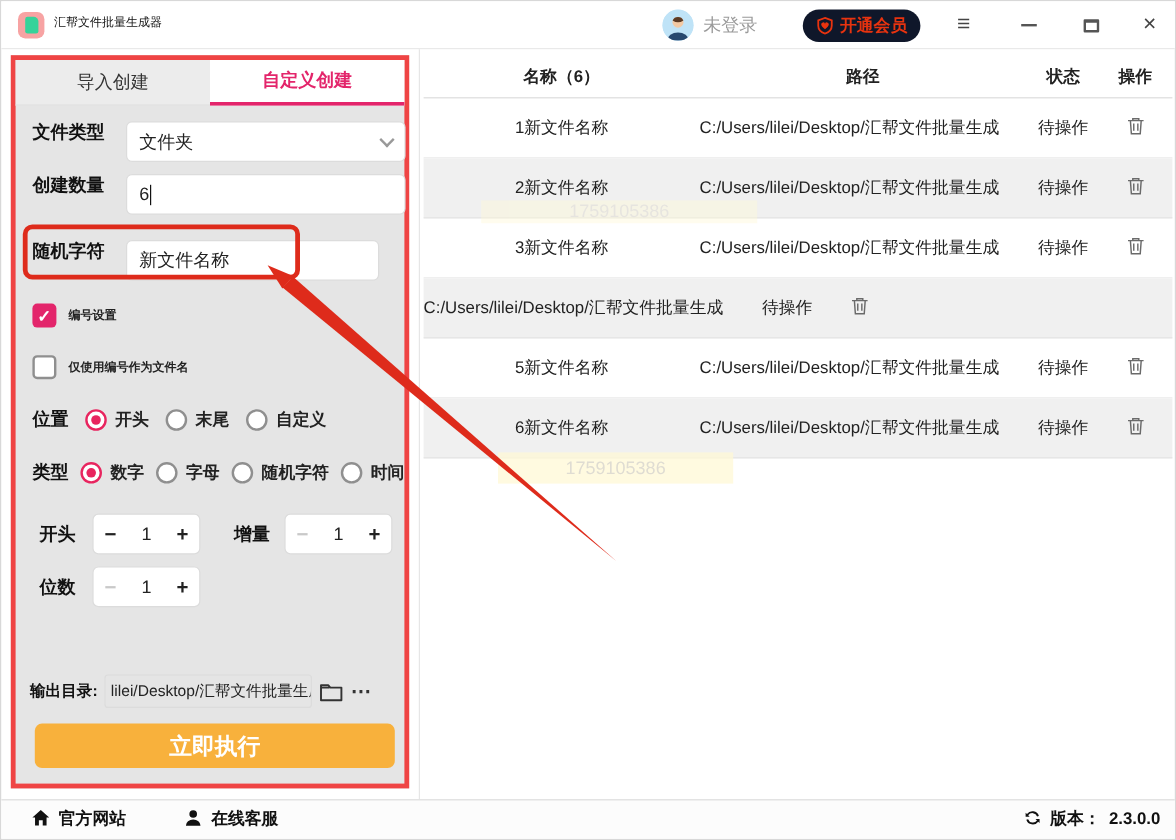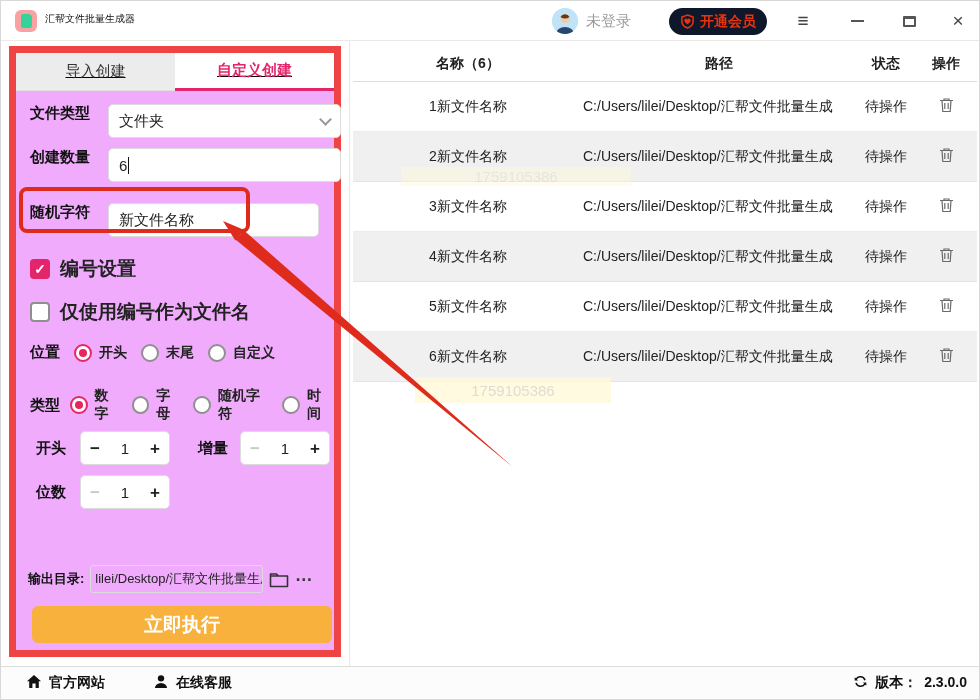--- a/index.html
+++ b/index.html
@@ -17,37 +17,37 @@
   .vip-btn span { color:#e8330f; font-size:14px; font-weight:bold; }
   .tb-btn { position:absolute; top:8px; width:26px; height:24px; display:flex; align-items:center; justify-content:center; color:#444; font-size:17px; cursor:pointer; }
   .menu-btn { left:789px; font-size:19px; }
   .min-btn  { left:843px; }
   .min-btn i { display:block; width:13px; height:2px; background:#555; }
   .max-btn  { left:895px; }
   .max-btn i { display:block; width:13px; height:11px; border:2px solid #555; border-top-width:3px; border-radius:1px; }
   .close-btn{ left:944px; font-size:19px; }
 
   
-  .left-panel { position:absolute; left:8px; top:45px; width:332px; height:611px; background:#f0abfc; border:7px solid #ef4444;text-decoration:underline; }
+  .left-panel { position:absolute; left:8px; top:45px; width:332px; height:611px; background:#e5e5e5; border:4px solid #ef4444; }
   .tabs { display:flex; height:38px; }
   .tab { flex:1; display:flex; align-items:center; justify-content:center; font-size:15px; cursor:pointer; }
   .tab-import { background:#ececec; color:#333; border-bottom:1px solid #e0e0e0; }
   .tab-custom { background:#fff; color:#e3256b; font-weight:bold; border-bottom:3px solid #e3256b; }
 
   .form-row { position:absolute; left:0; display:flex; align-items:center; }
   .f-label { font-size:15px; font-weight:bold; color:#111; white-space:nowrap; }
   .input-box { border:1px solid #dcdcdc; border-radius:5px; background:#fff; font-size:15px; color:#222; display:flex; align-items:center; padding:0 10px; position:relative; }
   .caret { display:inline-block; width:1px; height:17px; background:#111; margin-left:1px; }
   .chevron { position:absolute; right:10px; top:13px; width:9px; height:9px; border-right:2px solid #999; border-bottom:2px solid #999; transform:rotate(45deg); margin-top:-3px; }
 
   .chk-row { position:absolute; display:flex; align-items:center; gap:10px; }
   .chk { width:20px; height:20px; border-radius:4px; display:flex; align-items:center; justify-content:center; cursor:pointer; }
   .chk.on { background:#e3256b; color:#fff; font-size:14px; font-weight:bold; }
   .chk.off{ background:#fff; border:2px solid #8f8f8f; }
-  .chk-label { font-size:19px; color:#222; font-weight:bold; }
+  .chk-label { font-size:10px; color:#222; font-weight:bold; }
 
   .radio-row { position:absolute; display:flex; align-items:center; gap:14px; }
   .radio-opt { display:flex; align-items:center; gap:7px; cursor:pointer; }
   .radio { width:18px; height:18px; border-radius:50%; border:2px solid #8f8f8f; background:#fff; position:relative; }
   .radio.sel { border-color:#e8255f; }
   .radio.sel::after { content:""; position:absolute; left:3px; top:3px; width:8px; height:8px; border-radius:50%; background:#e8255f; }
   .radio-label { font-size:14px; color:#222; font-weight:bold; }
 
   .stepper { display:flex; align-items:center; justify-content:space-between; width:90px; height:34px; border:1px solid #dcdcdc; border-radius:5px; padding:0 9px; background:#fff; }
   .stp-btn { font-size:17px; font-weight:bold; color:#222; cursor:pointer; line-height:1; }
@@ -292,21 +292,20 @@
     <div class="cell c-action">
       <span class="trash">
         <svg width="15" height="16" viewBox="0 0 15 16">
           <path d="M1 3.5 h13 M5 3.5 V2 h5 v1.5 M3 3.5 l.8 11 h7.4 l.8-11 M5.8 6 v6 M9.2 6 v6" fill="none" stroke="#6a6a6a" stroke-width="1.2"></path>
         </svg>
       </span>
     </div>
   </div>
 
   <div class="trow">
-    <div class="cell c-name">4新文件名称</div>
     <div class="cell c-path">C:/Users/lilei/Desktop/汇帮文件批量生成</div>
     <div class="cell c-status">待操作</div>
     <div class="cell c-action">
       <span class="trash">
         <svg width="15" height="16" viewBox="0 0 15 16">
           <path d="M1 3.5 h13 M5 3.5 V2 h5 v1.5 M3 3.5 l.8 11 h7.4 l.8-11 M5.8 6 v6 M9.2 6 v6" fill="none" stroke="#6a6a6a" stroke-width="1.2"></path>
         </svg>
       </span>
     </div>
   </div>

